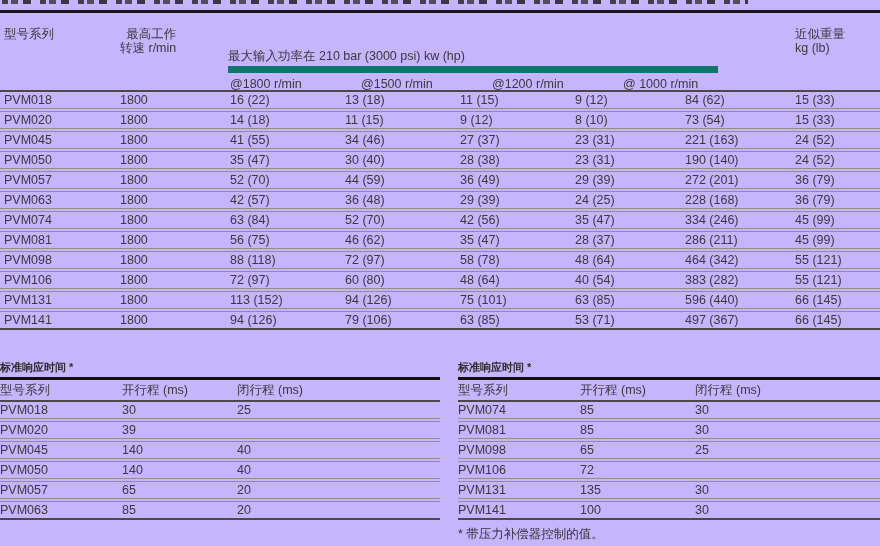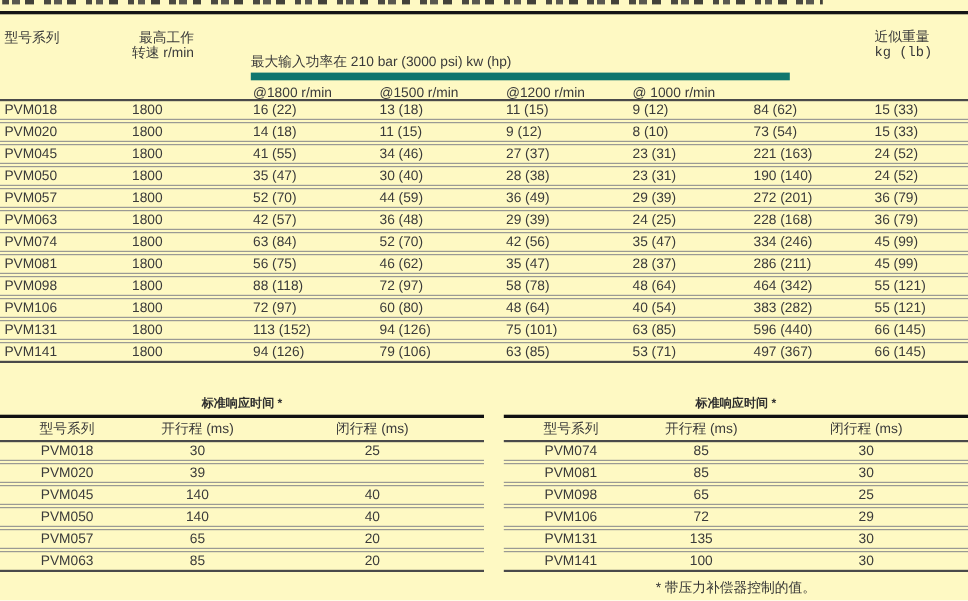--- a/index.html
+++ b/index.html
@@ -1,53 +1,53 @@
 <!DOCTYPE html>
 <html><head>
 <meta charset="utf-8">
 <style>
   html,body { margin:0; padding:0; background:#ffffff; }
   .page {
-    position:relative; width:880px; height:546px; background:#fef9c3;
+    position:relative; width:880px; height:546px; background:#c4b5fd;
     font-family:"Liberation Sans","DejaVu Sans",sans-serif;
     color:#3a3a3a; overflow:hidden;
   }
   
   .top-remnant {
     position:absolute; top:0; left:2px; width:746px; height:4px; overflow:hidden;
     background:
       repeating-linear-gradient(90deg,#2b2b2b 0 6px,transparent 6px 9px,#3d3d3d 9px 16px,transparent 16px 21px,#222 21px 29px,transparent 29px 38px),
       linear-gradient(90deg,transparent 0 0);
     opacity:.85;
   }
   .rule-heavy { margin-top:10px; height:3px; background:#151515; }
 
   
   .main-header { position:relative; height:77px; border-bottom:2px solid #4a4a4a; font-size:12.5px; }
   .hdr-abs { position:absolute; line-height:14px; white-space:nowrap; }
   .hdr-model  { left:4px;   top:14px; }
   .hdr-speed  { left:120px; top:14px;text-align:right; }
   .hdr-torque { left:685px; top:14px; }
-  .hdr-weight { left:795px; top:14px;font-family:Liberation Mono, monospace; }
+  .hdr-weight { left:795px; top:14px; }
   .power-group { position:absolute; left:228px; top:36px; width:490px; }
   .power-title { line-height:15px; border-bottom:7px solid #0f766e; padding-bottom:2px; white-space:nowrap; }
-  .power-cols { display:grid; grid-template-columns:115px 115px 115px 145px; margin-top:4px; }
+  .power-cols { display:grid; grid-template-columns:115px 115px 115px 145px; margin-top:4px;gap:16px; }
   .power-cols span { padding-left:2px; white-space:nowrap; }
 
   .rows { font-size:12.5px; }
   .r {
     display:grid; grid-template-columns:120px 110px 115px 115px 115px 110px 110px 1fr;
     height:16px; line-height:16px; border-bottom:1px solid #8f8f8f; white-space:nowrap;
   }
   .r + .r { border-top:1px solid #8f8f8f; margin-top:2px; }
   .rows .r:last-child { border-bottom:2px solid #4a4a4a; }
   .r > span:first-child { padding-left:4px; }
 
   
-  .resp-wrap { display:flex; margin-top:31px;text-align:center; }
+  .resp-wrap { display:flex; margin-top:31px; }
   .resp { width:440px; }
   .resp.right { width:422px; margin-left:18px; }
   .resp-title { font-size:11px; font-weight:bold; line-height:13px; padding-bottom:3px; border-bottom:3px solid #111; color:#2e2e2e; white-space:nowrap; }
   .resp-hdr {
     display:grid; height:20px; line-height:20px; border-bottom:2px solid #4a4a4a;
     font-size:12.5px; white-space:nowrap;
   }
   .resp .resp-hdr, .resp .rr { grid-template-columns:122px 115px 1fr; }
   .rr {
     display:grid; height:16px; line-height:16px; border-bottom:1px solid #8f8f8f;
@@ -292,21 +292,20 @@
 
           <div class="rr">
             <span>PVM098</span>
             <span>65</span>
             <span>25</span>
           </div>
 
           <div class="rr">
             <span>PVM106</span>
             <span>72</span>
-            <span>29</span>
           </div>
 
           <div class="rr">
             <span>PVM131</span>
             <span>135</span>
             <span>30</span>
           </div>
 
           <div class="rr">
             <span>PVM141</span>

